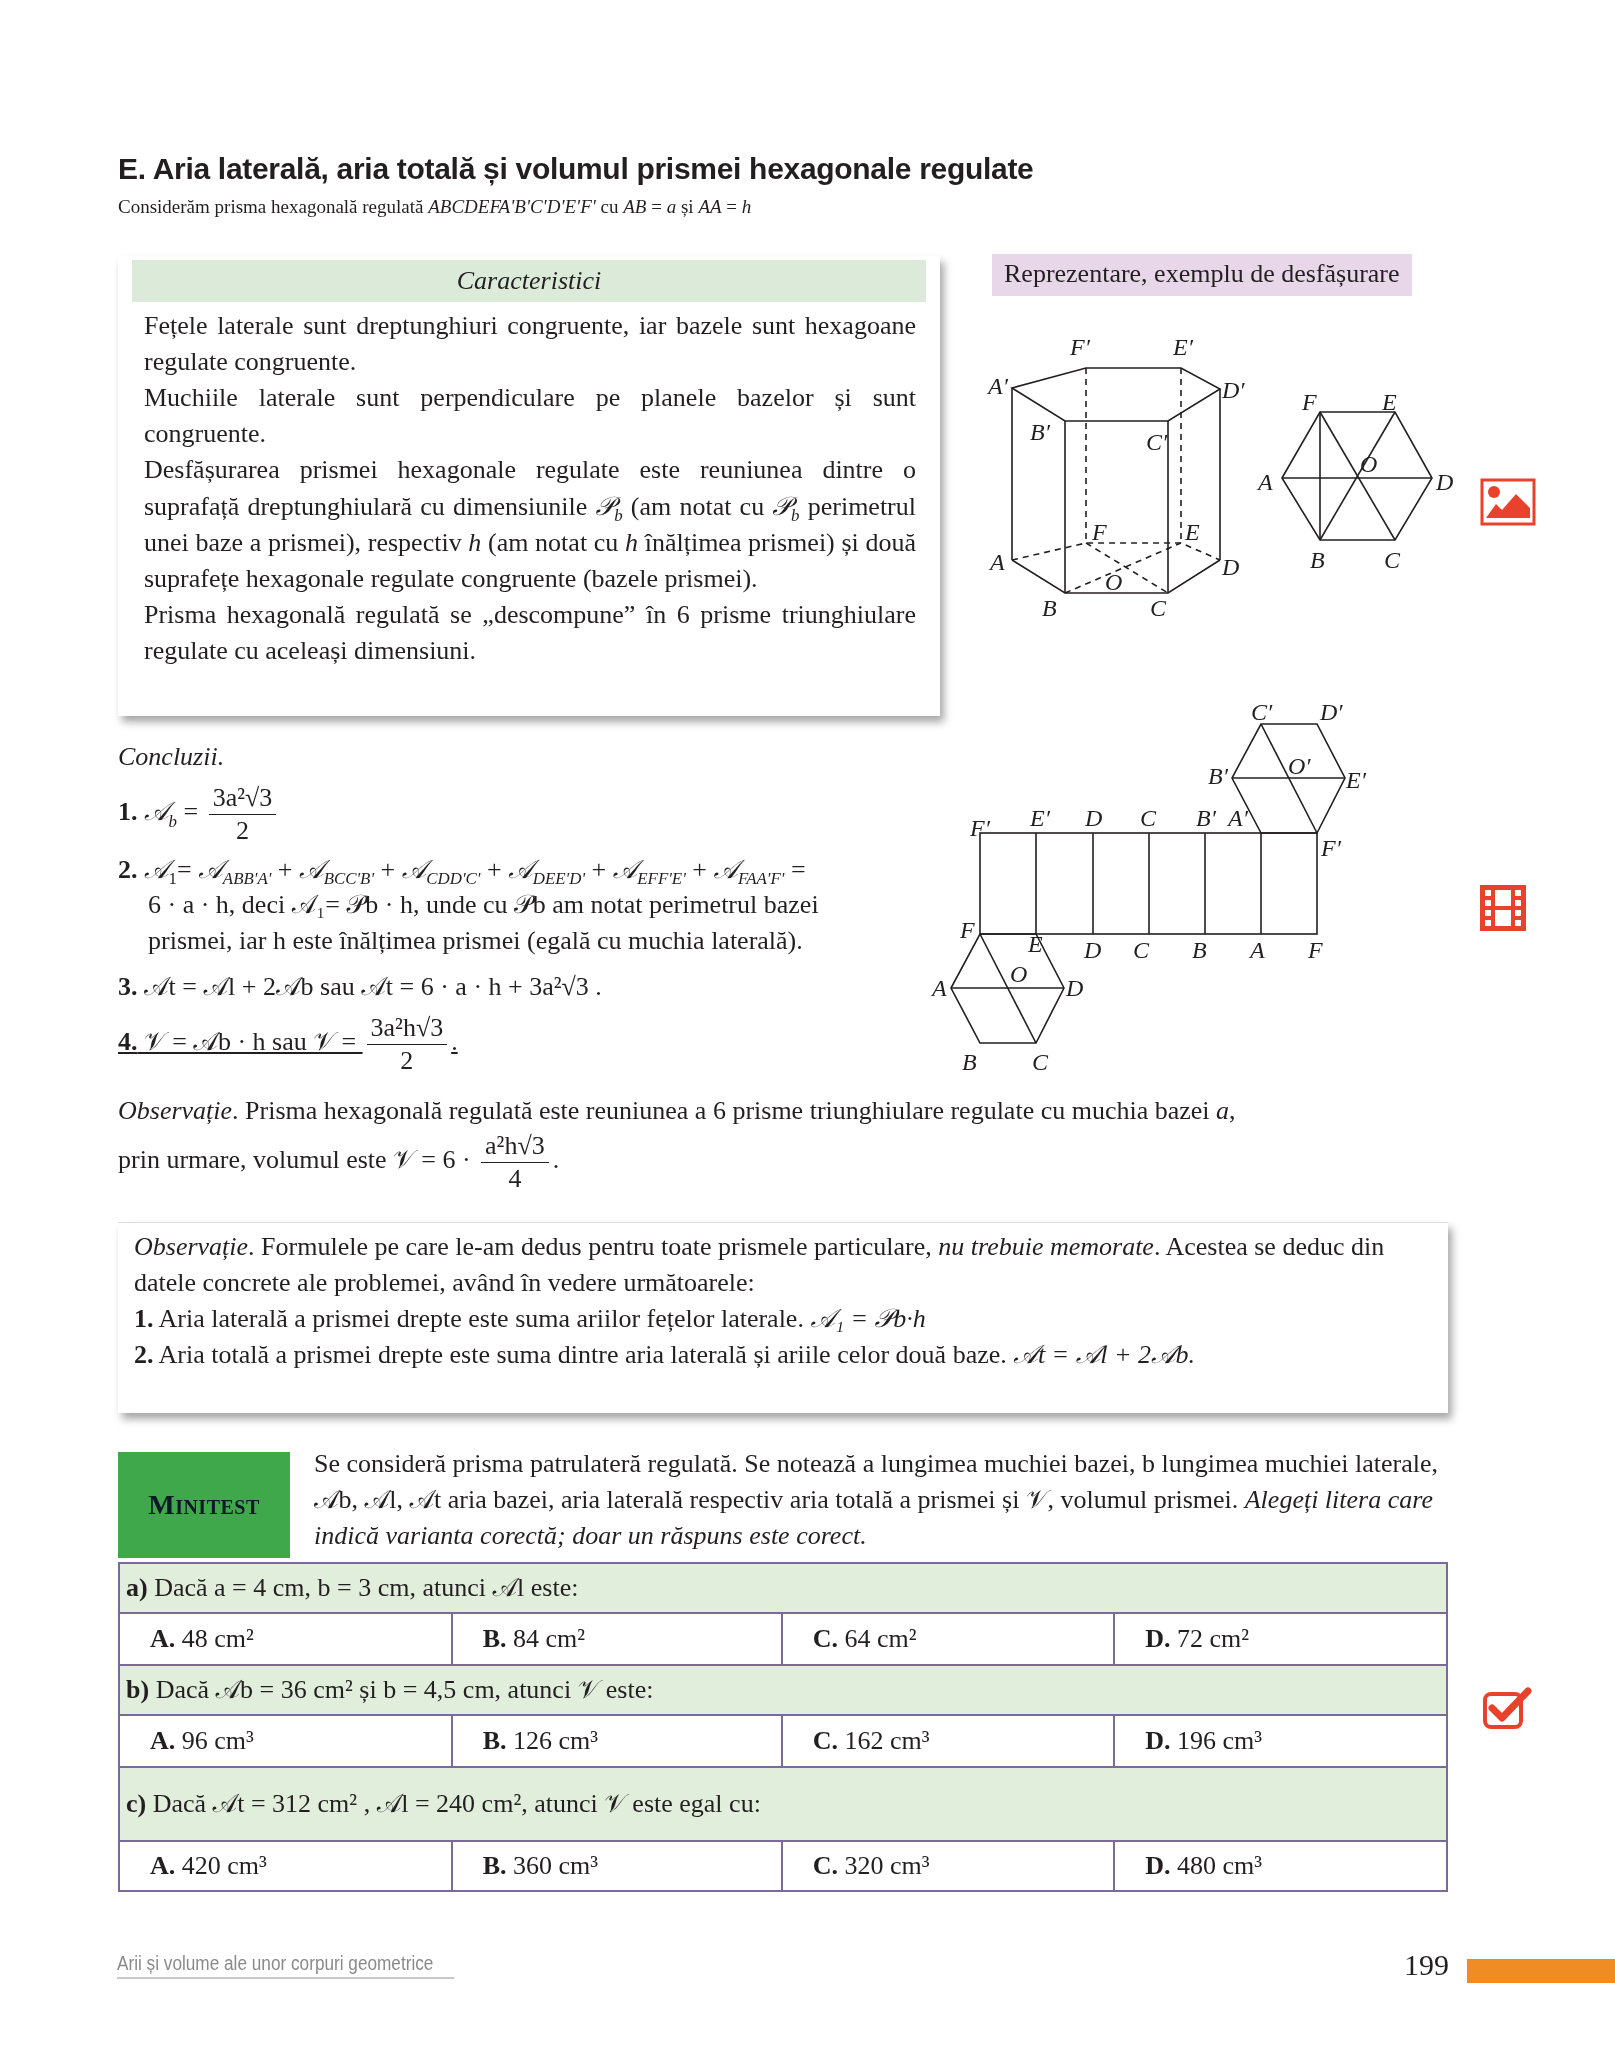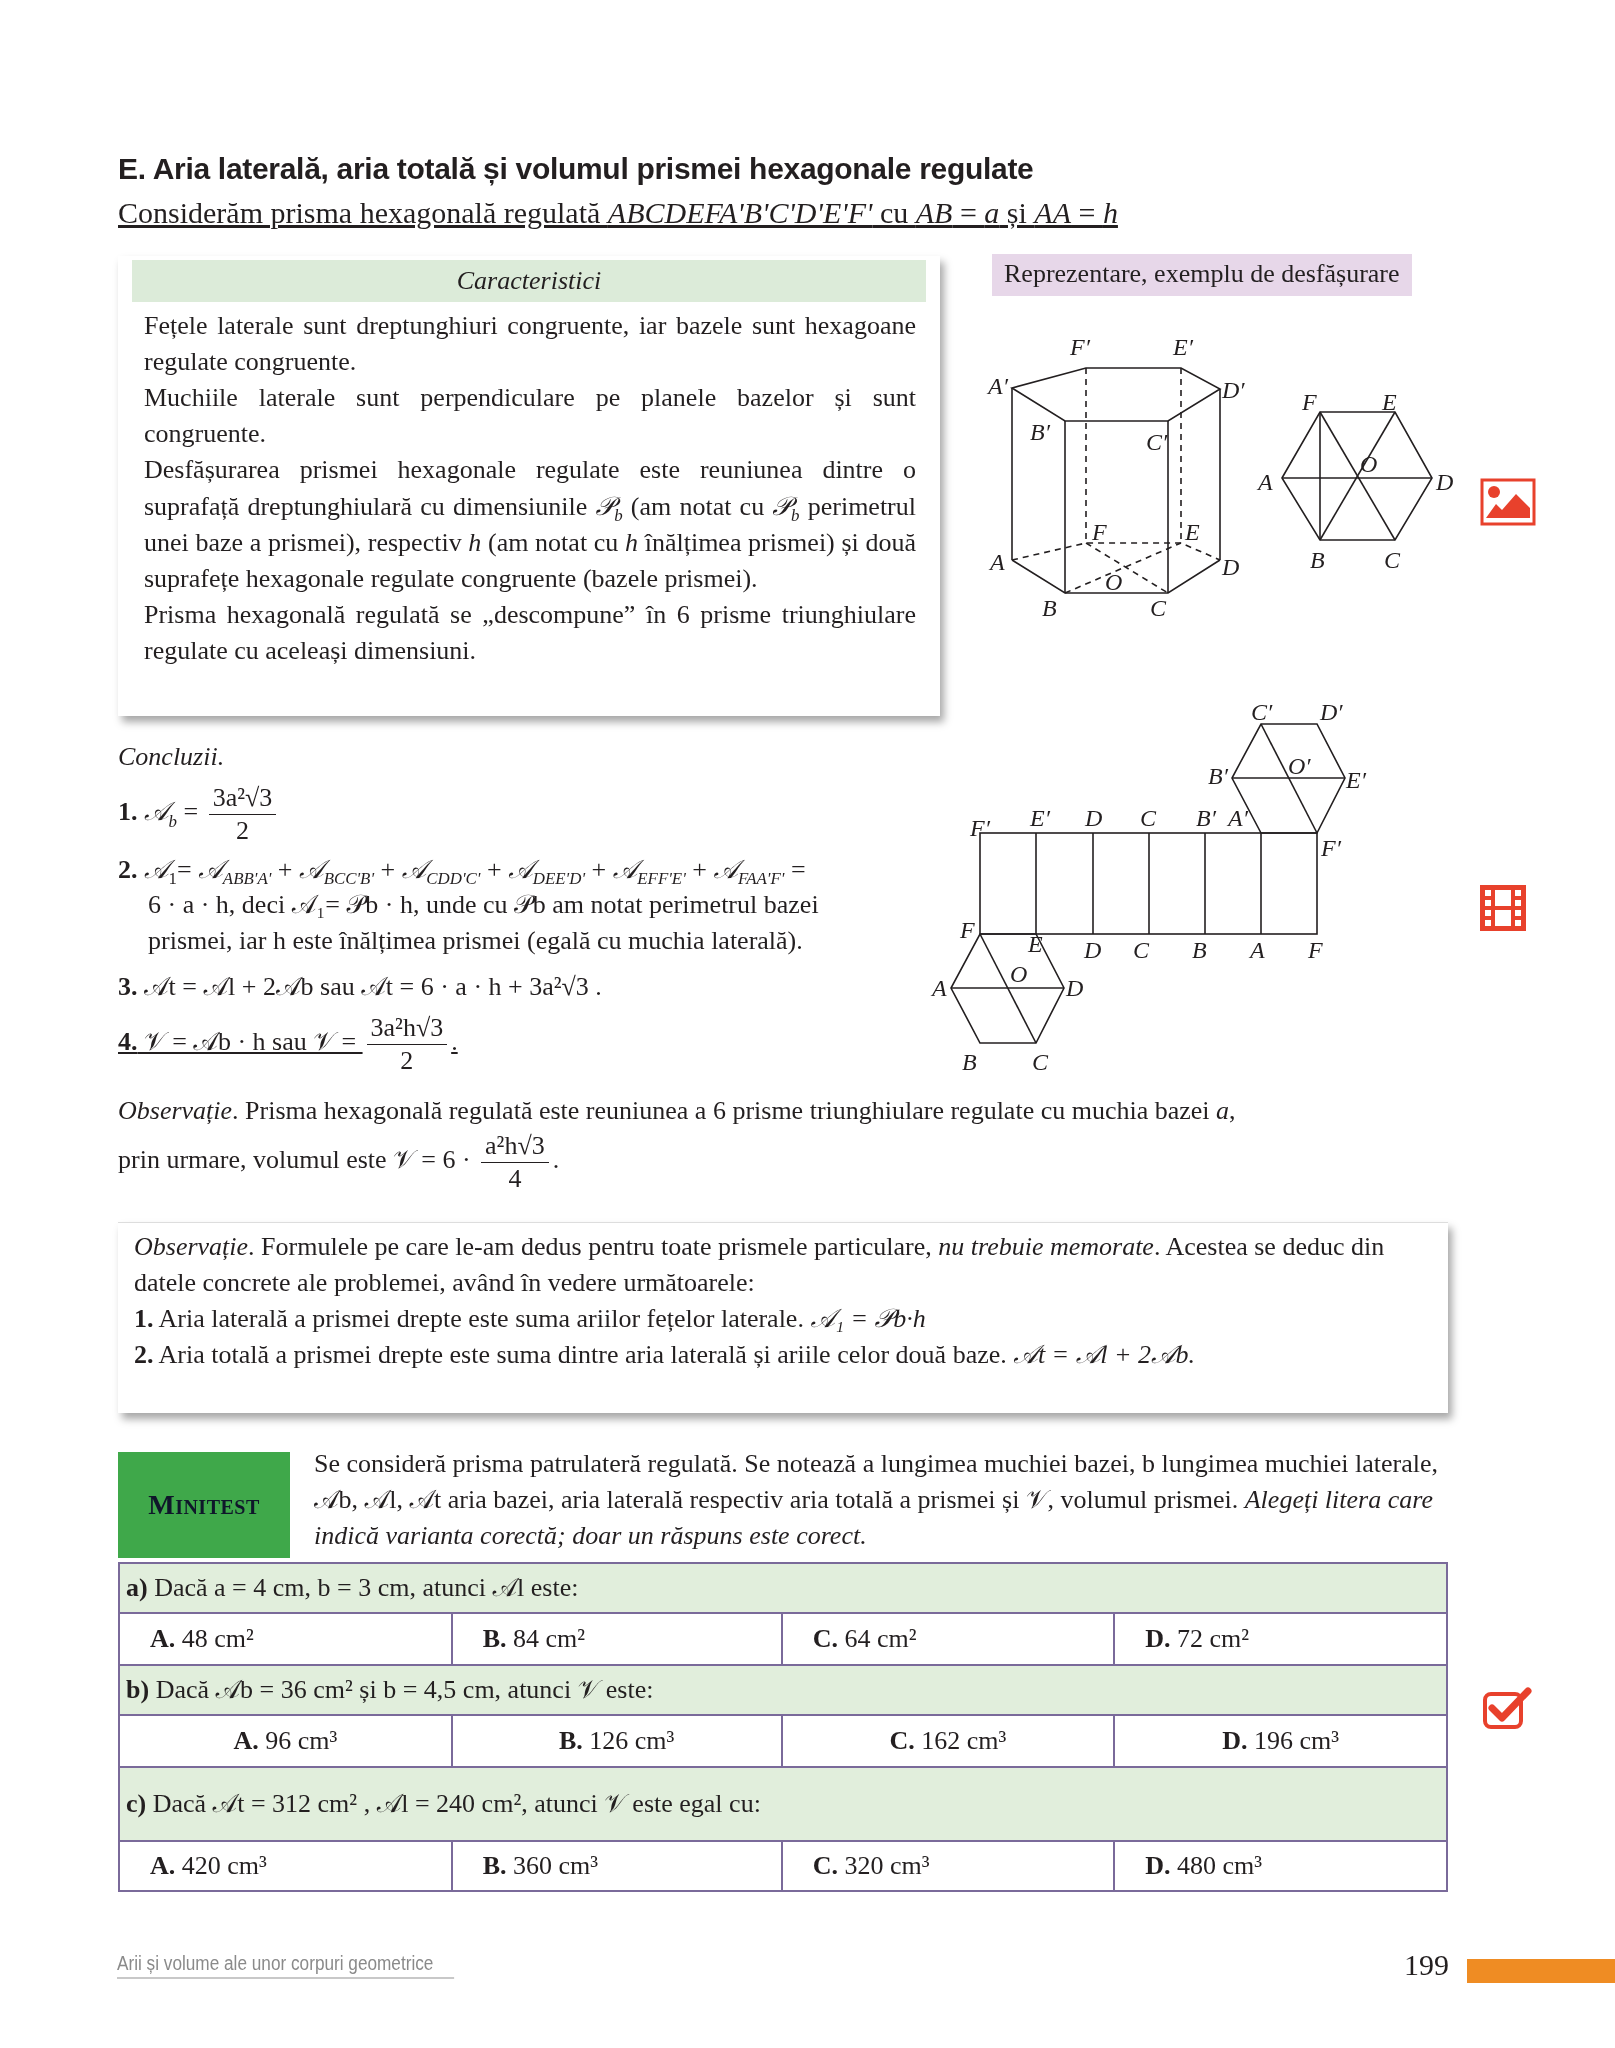--- a/index.html
+++ b/index.html
@@ -5,21 +5,21 @@
   html, body { margin:0; padding:0; background:#fff; }
   body { width:1615px; height:2048px; position:relative; overflow:hidden;
          font-family:"Liberation Serif", serif; color:#231f20; }
   .abs { position:absolute; }
   .it { font-style:italic; }
   .b { font-weight:bold; }
   .script { font-family:"DejaVu Serif", serif; font-style:italic; }
   sub, sup { font-size:65%; line-height:0; }
 
   #section-title { left:118px; top:152px; font-family:"Liberation Sans", sans-serif; font-weight:bold; font-size:30px; letter-spacing:-0.3px; }
-  #intro { left:118px; top:196px; font-size:30px;text-decoration:underline; }
+  #intro { left:118px; top:196px; font-size:19px; }
 
   
   #char-box { left:118px; top:256px; width:822px; height:460px; background:#fff;
               box-shadow:4px 6px 8px rgba(0,0,0,0.35); }
   #char-head { position:absolute; left:14px; top:4px; width:794px; height:42px; background:#dcebd9;
                text-align:center; font-size:26px; font-style:italic; line-height:42px; }
   #char-body { position:absolute; left:26px; top:52px; width:772px; font-size:26px; line-height:36px; text-align:justify; }
   #char-body p { margin:0; }
 
   
@@ -242,21 +242,21 @@
   </tr>
   <tr style="height:52px;">
     <td><span class="b">A.</span><span> 48 cm²</span></td>
     <td><span class="b">B.</span><span> 84 cm²</span></td>
     <td><span class="b">C.</span><span> 64 cm²</span></td>
     <td><span class="b">D.</span><span> 72 cm²</span></td>
   </tr>
   <tr class="q" style="height:50px;">
     <td colspan="4"><span class="b">b)</span><span> Dacă 𝒜b = 36 cm² și b = 4,5 cm, atunci 𝒱 este:</span></td>
   </tr>
-  <tr style="height:52px;text-align:center;">
+  <tr style="height:52px;">
     <td><span class="b">A.</span><span> 96 cm³</span></td>
     <td><span class="b">B.</span><span> 126 cm³</span></td>
     <td><span class="b">C.</span><span> 162 cm³</span></td>
     <td><span class="b">D.</span><span> 196 cm³</span></td>
   </tr>
   <tr class="q" style="height:74px;">
     <td colspan="4"><span class="b">c)</span><span> Dacă 𝒜t = 312 cm² , 𝒜l = 240 cm², atunci 𝒱 este egal cu:</span></td>
   </tr>
   <tr style="height:50px;">
     <td><span class="b">A.</span><span> 420 cm³</span></td>

